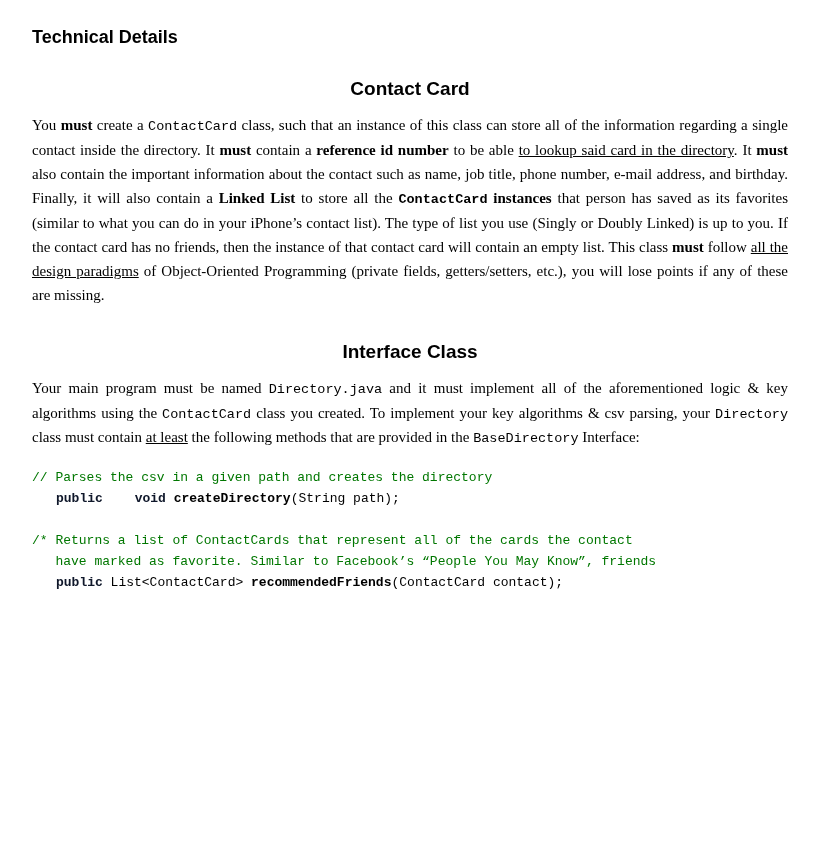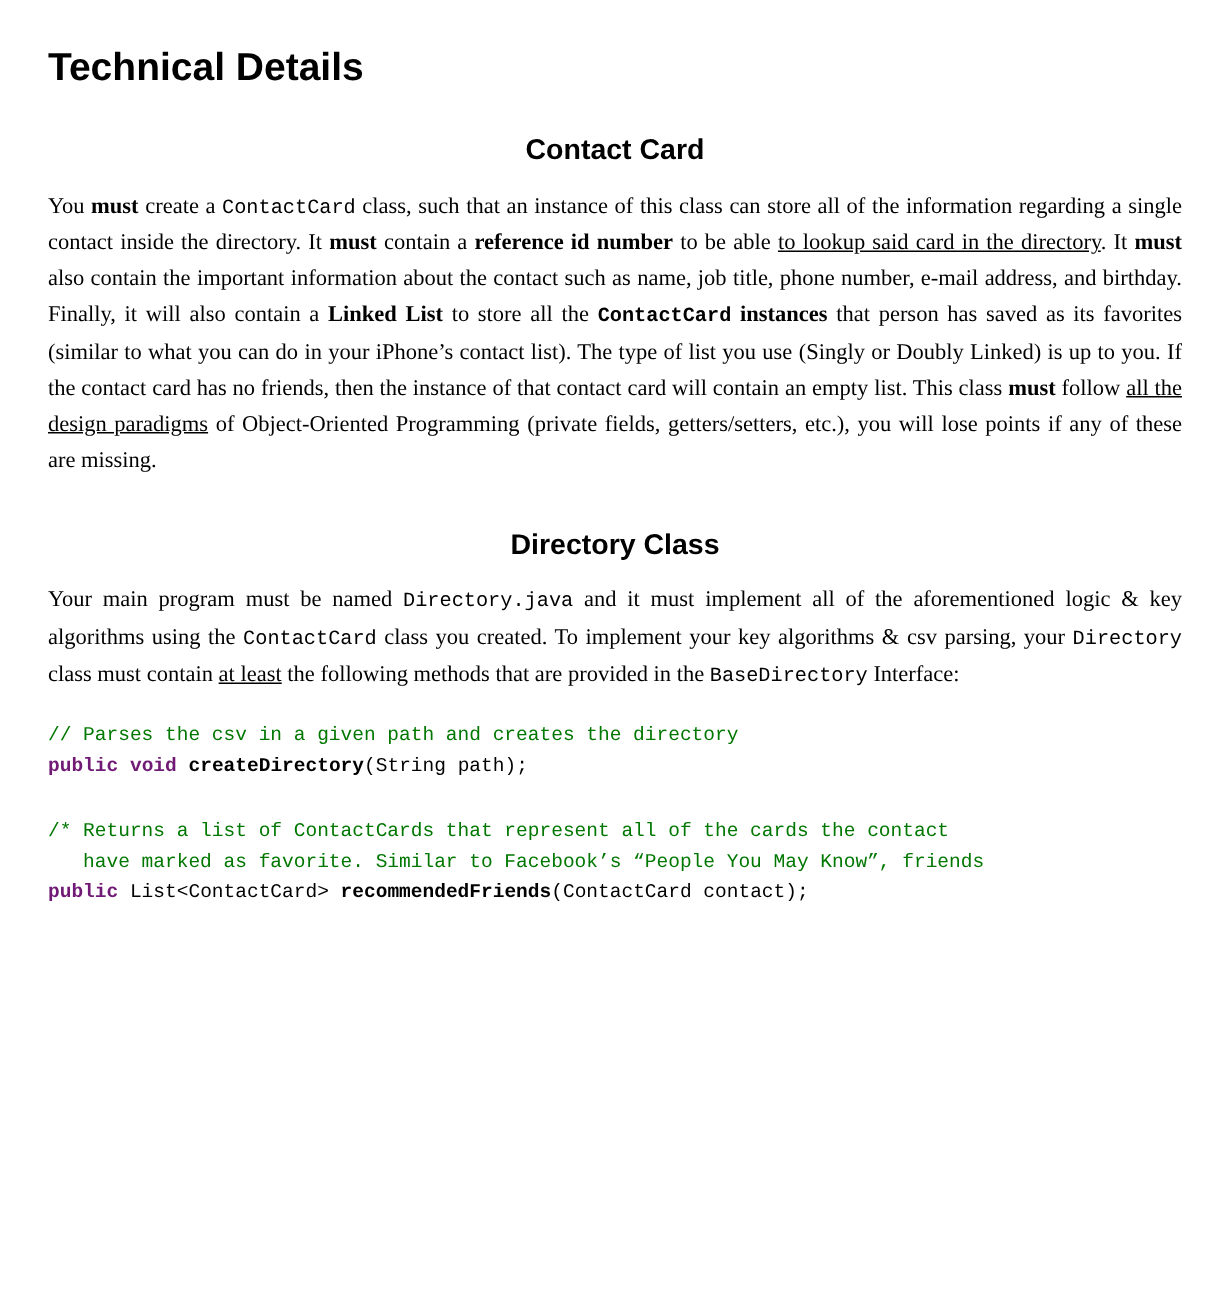--- a/index.html
+++ b/index.html
@@ -13,21 +13,21 @@
       font-family: Georgia, 'Times New Roman', serif;
       font-size: 15px;
       color: #000000;
       width: 820px;
       min-height: 868px;
       padding: 24px 32px;
       line-height: 1.55;
     }
 
     h1 {
-      font-size: 26px;
+      font-size: 18px;
       font-weight: bold;
       margin-bottom: 22px;
       font-family: Arial, sans-serif;
     }
 
     h2 {
       font-size: 19px;
       font-weight: bold;
       margin-bottom: 10px;
       font-family: Arial, sans-serif;
@@ -55,22 +55,23 @@
       line-height: 1.6;
       margin: 14px 0;
       padding: 4px 0;
     }
 
     .code-comment {
       color: #007700;
     }
 
     .code-keyword {
-      color: #701a75;
+      color: #0f172a;
       font-weight: bold;
+      margin-left: 24px;
     }
 
     .code-normal {
       color: #000000;
     }
 
     .underline {
       text-decoration: underline;
     }
 
@@ -88,21 +89,21 @@
 <h1>Technical Details</h1>
 
 <div class="section">
   <h2>Contact Card</h2>
   <p>
     You <strong>must</strong> create a <code>ContactCard</code> class, such that an instance of this class can store all of the information regarding a single contact inside the directory. It <strong>must</strong> contain a <strong>reference id number</strong> to be able <span class="underline">to lookup said card in the directory</span>. It <strong>must</strong> also contain the important information about the contact such as name, job title, phone number, e-mail address, and birthday. Finally, it will also contain a <strong>Linked List</strong> to store all the <code><strong>ContactCard</strong></code> <strong>instances</strong> that person has saved as its favorites (similar to what you can do in your iPhone’s contact list). The type of list you use (Singly or Doubly Linked) is up to you. If the contact card has no friends, then the instance of that contact card will contain an empty list. This class <strong>must</strong> follow <span class="underline">all the design paradigms</span> of Object-Oriented Programming (private fields, getters/setters, etc.), you will lose points if any of these are missing.
   </p>
 </div>
 
 <div class="section section-divider">
-  <h2>Directory Class</h2>
+  <h2>Interface Class</h2>
   <p>
     Your main program must be named <code>Directory.java</code> and it must implement all of the aforementioned logic &amp; key algorithms using the <code>ContactCard</code> class you created. To implement your key algorithms &amp; csv parsing, your <code>Directory</code> class must contain <span class="underline">at least</span> the following methods that are provided in the <code>BaseDirectory</code> Interface:
   </p>
 
   <div class="code-block">
     <div>
       <span class="code-comment">// Parses the csv in a given path and creates the directory</span>
     </div>
     <div>
       <span class="code-keyword">public</span><span class="code-normal"> </span><span class="code-keyword">void</span><span class="code-normal"> <strong>createDirectory</strong>(String path);</span>

